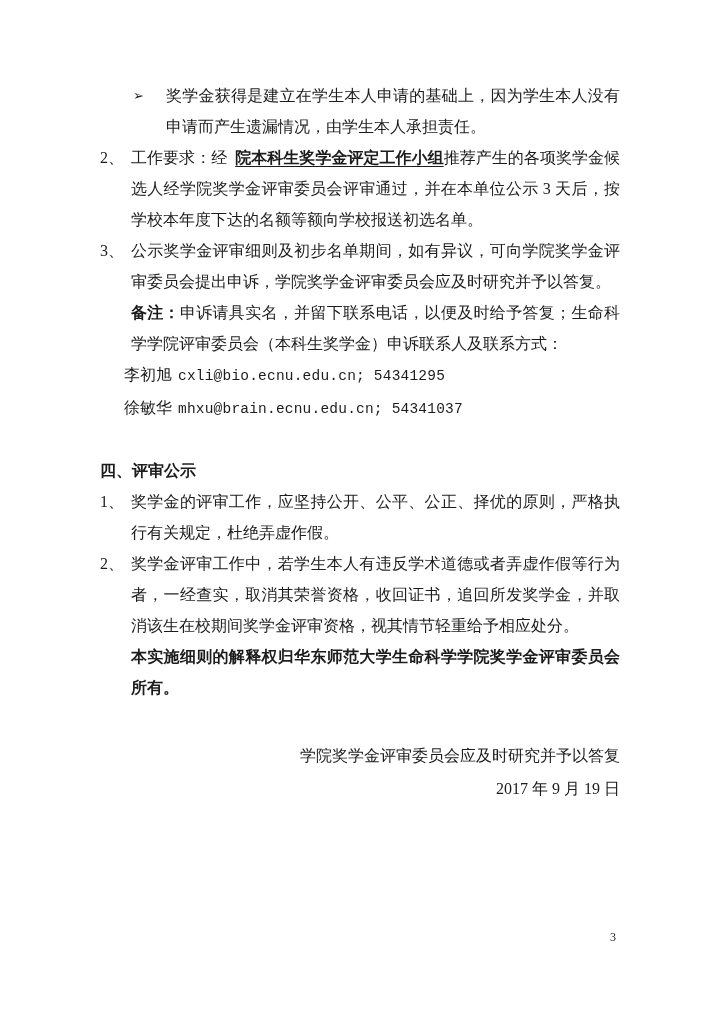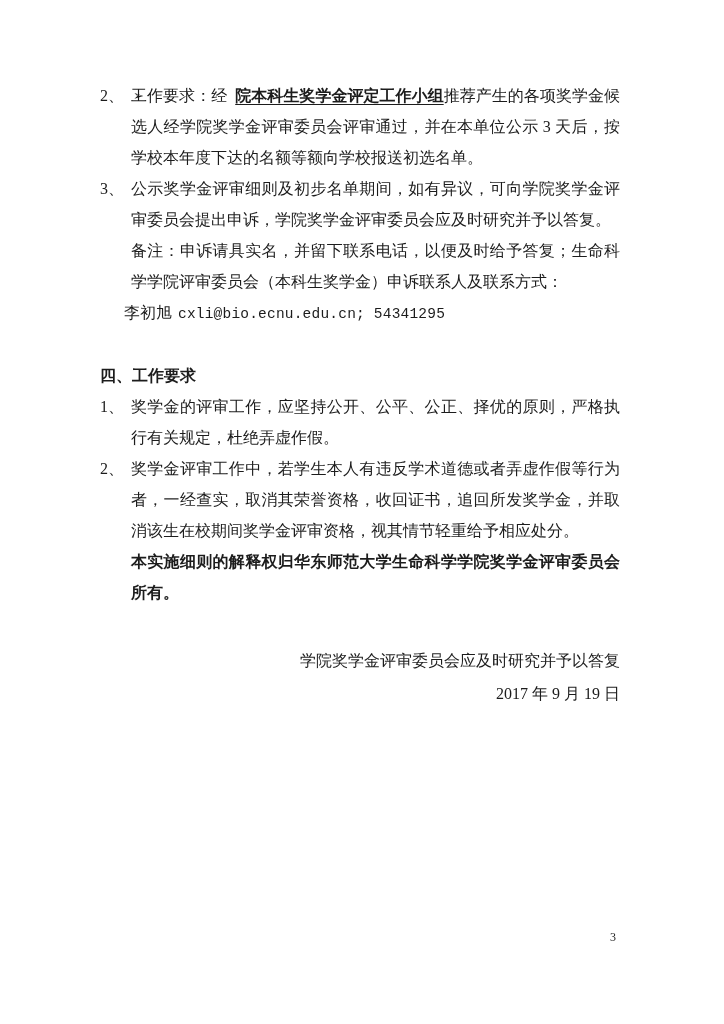--- a/index.html
+++ b/index.html
@@ -54,21 +54,21 @@
   .emph-bold-underline {
     font-weight: bold;
     text-decoration: underline;
     text-underline-offset: 3px;
     margin-left: 8px;
   }
   .remark {
     margin-left: 31px;
   }
   .remark-label {
-    font-weight: normal;
+    font-weight: bold;
     margin-top: 32px;
   }
   .contact-row {
     margin-left: 24px;
   }
   .contact-name {
     margin-right: 6px;
   }
   .contact-detail {
     font-family: "Liberation Mono", "DejaVu Sans Mono", monospace;
@@ -97,42 +97,46 @@
   }
 </style>
 </head>
 <body>
 
 <div class="page">
   <div class="content">
 
     <div class="bullet-item">
       <span class="bullet-marker">➢</span>
+      <span>奖学金获得是建立在学生本人申请的基础上，因为学生本人没有申请而产生遗漏情况，由学生本人承担责任。</span>
     </div>
 
     <div class="num-item">
       <span class="num-marker">2、</span>
       <span>工作要求：经</span><span class="emph-bold-underline">院本科生奖学金评定工作小组</span><span>推荐产生的各项奖学金候选人经学院奖学金评审委员会评审通过，并在本单位公示 3 天后，按学校本年度下达的名额等额向学校报送初选名单。</span>
     </div>
 
     <div class="num-item">
       <span class="num-marker">3、</span>
       <span>公示奖学金评审细则及初步名单期间，如有异议，可向学院奖学金评审委员会提出申诉，学院奖学金评审委员会应及时研究并予以答复。</span>
     </div>
 
     <div class="remark">
       <span class="remark-label">备注：</span><span>申诉请具实名，并留下联系电话，以便及时给予答复；生命科学学院评审委员会（本科生奖学金）申诉联系人及联系方式：</span>
     </div>
 
     <div class="contact-row">
       <span class="contact-name">李初旭</span><span class="contact-detail">cxli@bio.ecnu.edu.cn; 54341295</span>
     </div>
 
+    <div class="contact-row">
+      <span class="contact-name">徐敏华</span><span class="contact-detail">mhxu@brain.ecnu.edu.cn; 54341037</span>
+    </div>
 
-    <div class="sec-heading">四、工作要求</div>
+    <div class="sec-heading">四、评审公示</div>
 
     <div class="num-item">
       <span class="num-marker">1、</span>
       <span>奖学金的评审工作，应坚持公开、公平、公正、择优的原则，严格执行有关规定，杜绝弄虚作假。</span>
     </div>
 
     <div class="num-item">
       <span class="num-marker">2、</span>
       <span>奖学金评审工作中，若学生本人有违反学术道德或者弄虚作假等行为者，一经查实，取消其荣誉资格，收回证书，追回所发奖学金，并取消该生在校期间奖学金评审资格，视其情节轻重给予相应处分。</span>
     </div>

